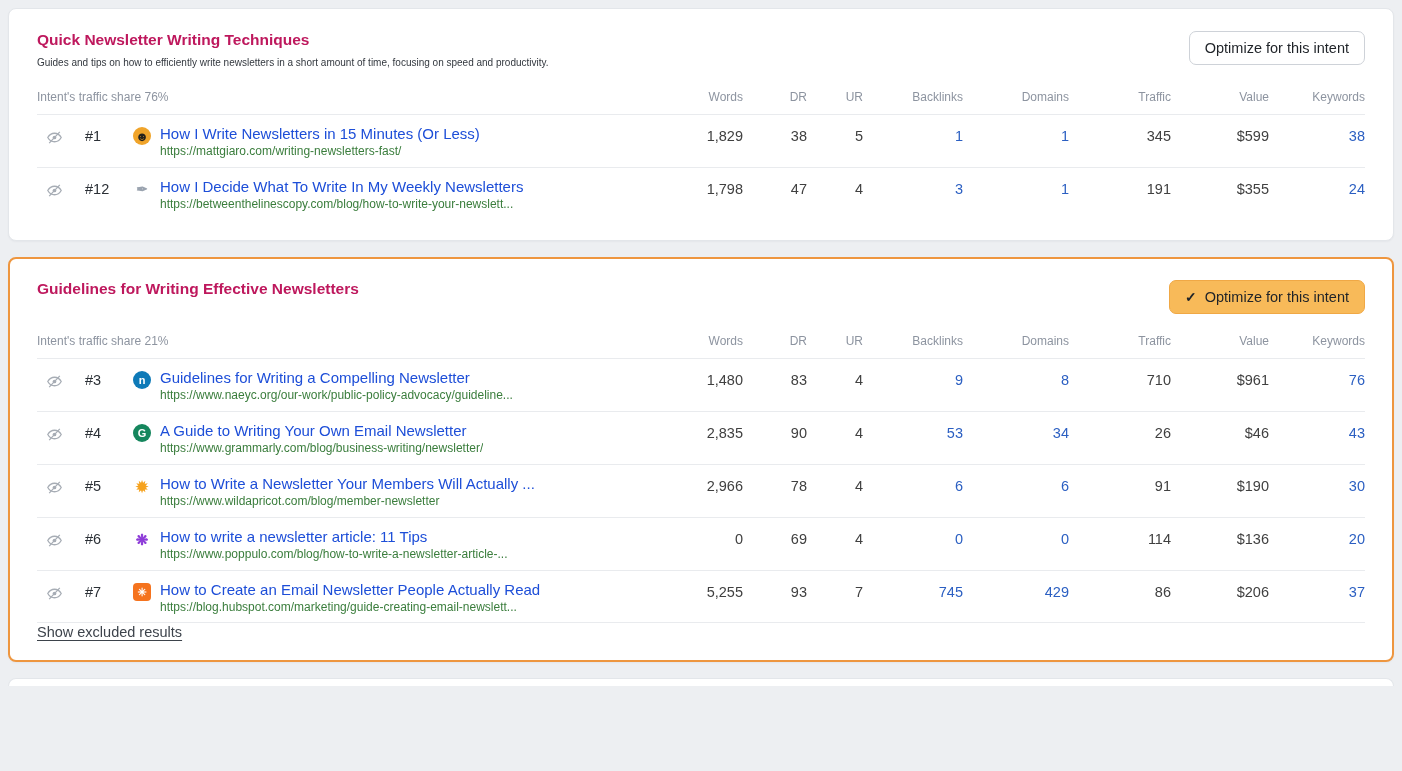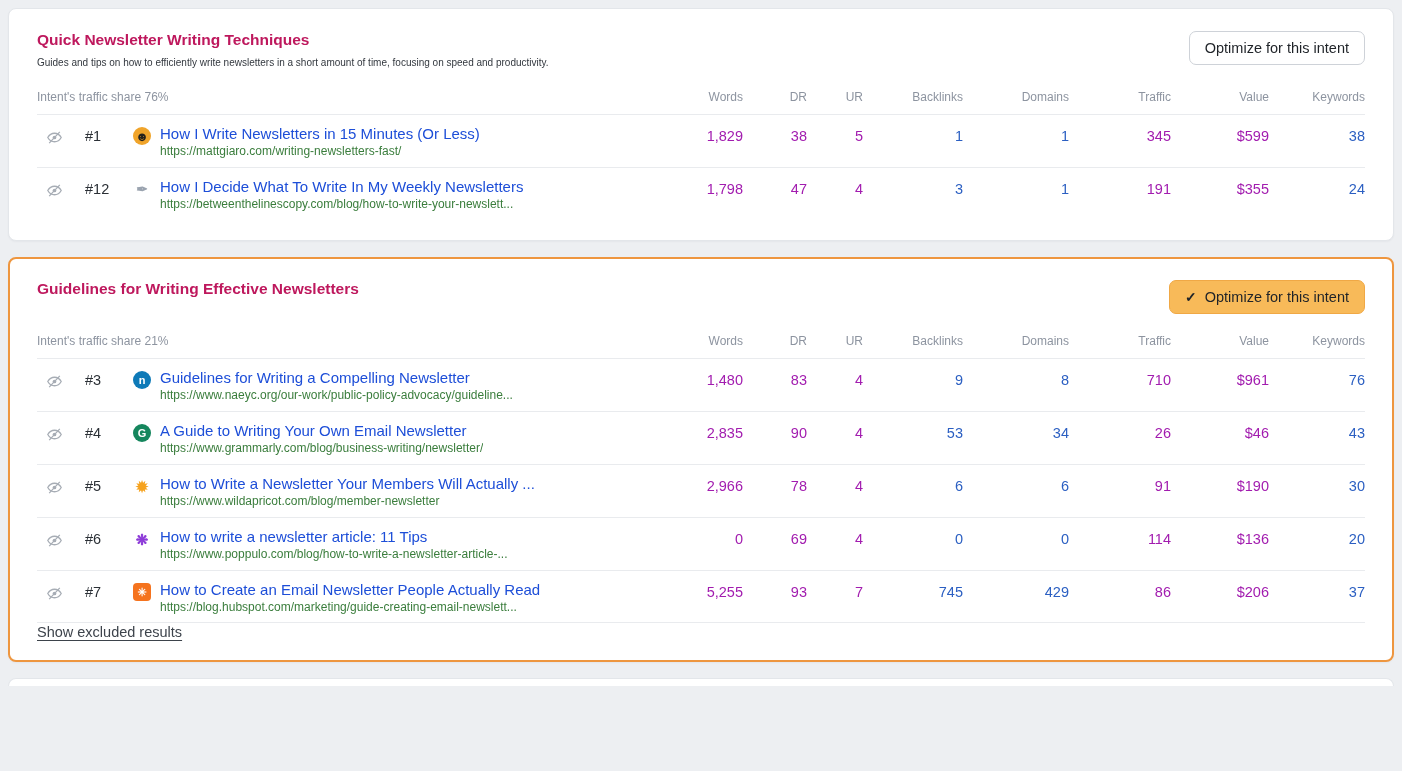--- a/index.html
+++ b/index.html
@@ -76,21 +76,21 @@
   .thead .share { grid-column: 1 / 4; text-align: left; }
   .thead .col { text-align: right; }
   .trow {
     padding: 10px 0 9px 0;
     border-bottom: 1px solid #e9ebee;
   }
   .trow:last-child { border-bottom: none; }
   .cell.num {
     text-align: right;
     font-size: 14.5px;
-    color: #a21caf;
+    color: #404040;
     padding-top: 3px;
   }
   a.cell.num.link { color: #2b5fc2; text-decoration: none; }
   .eye {
     display: flex;
     justify-content: center;
     padding-top: 4px;
     cursor: pointer;
   }
   .rank {

